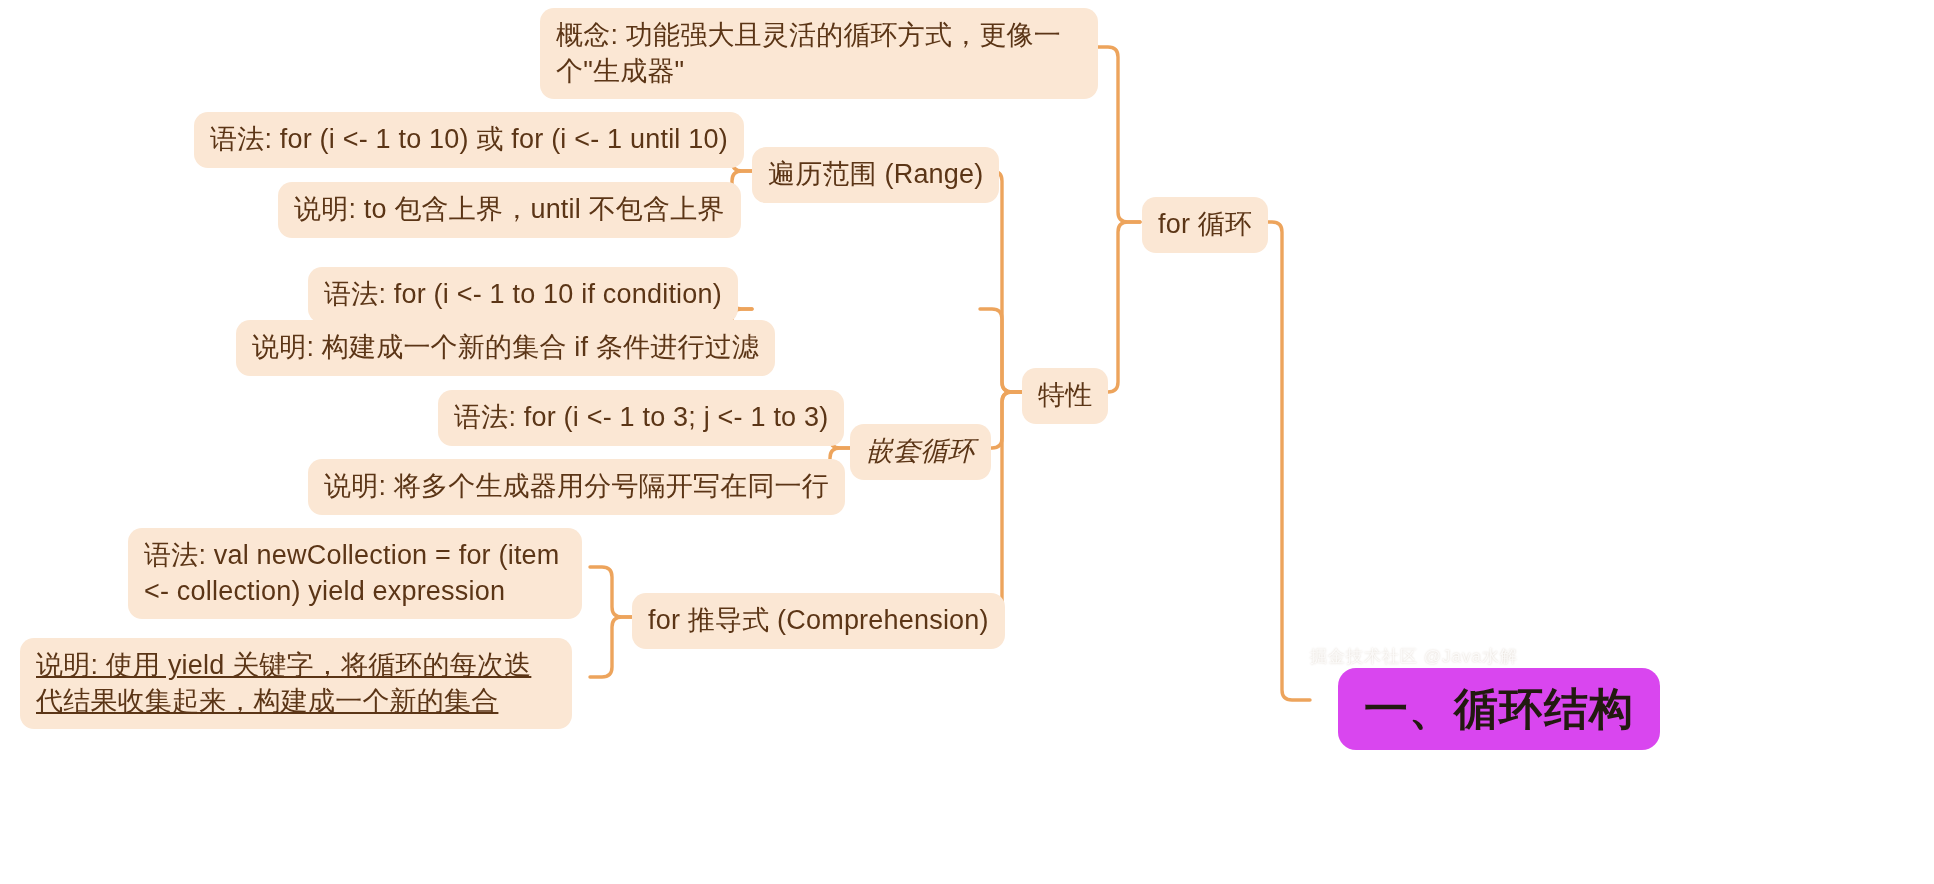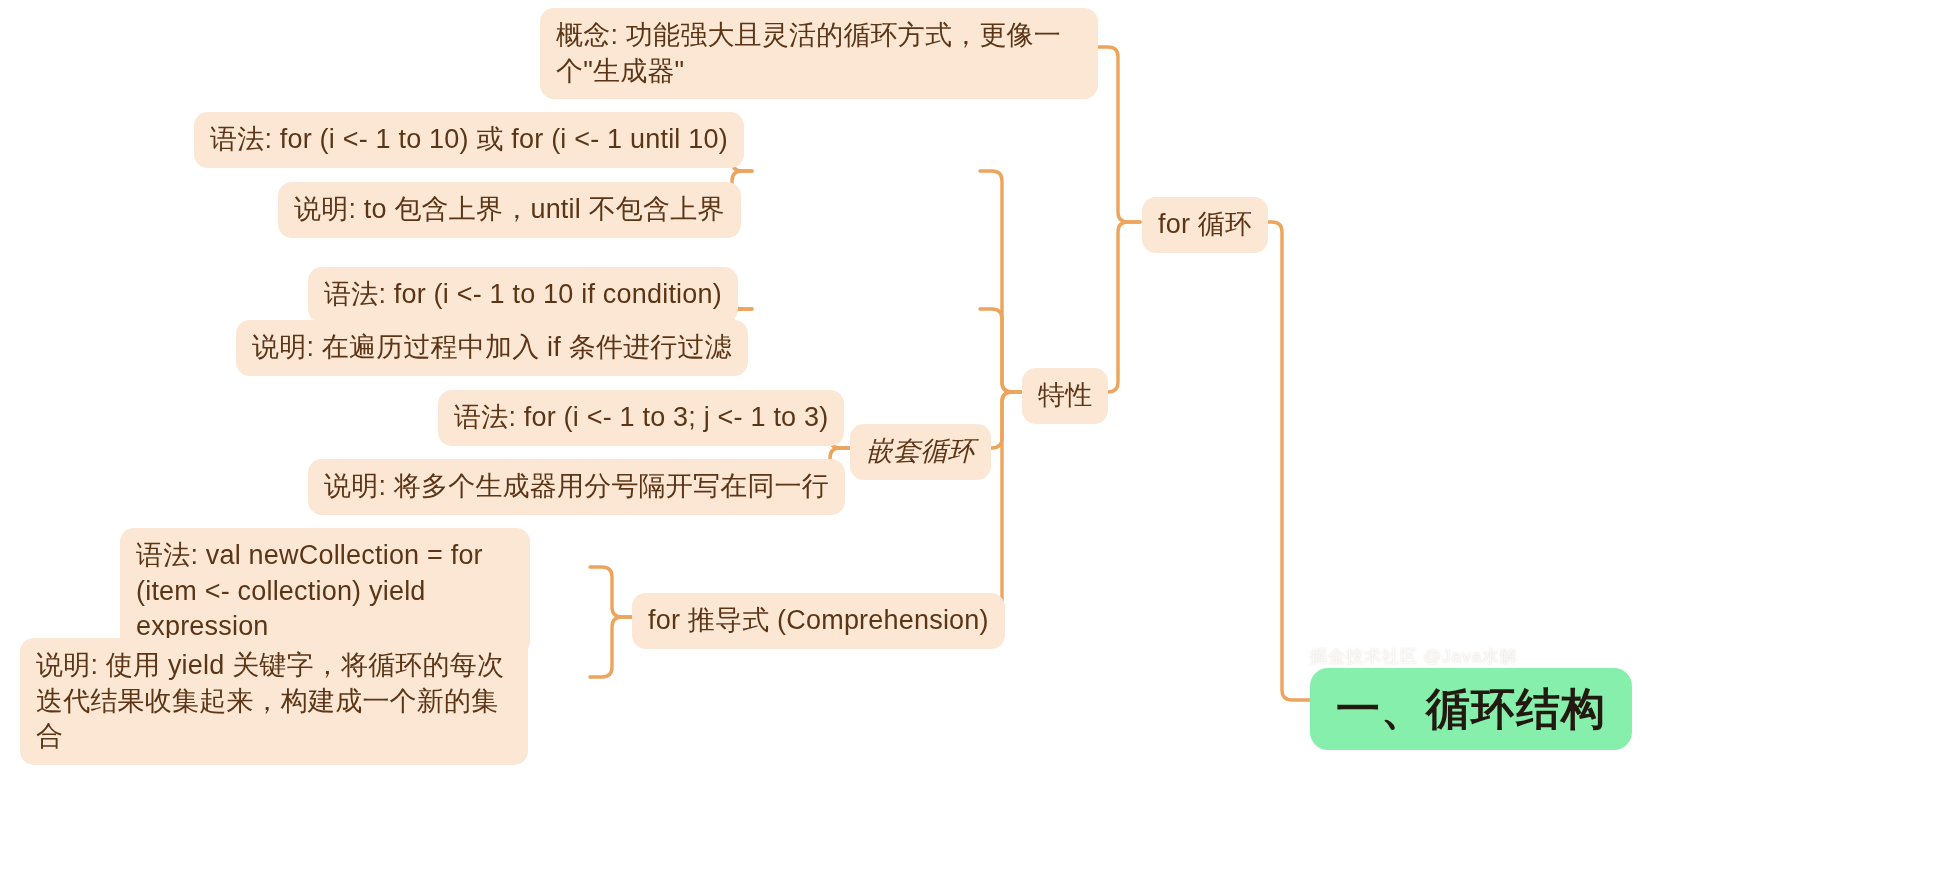--- a/index.html
+++ b/index.html
@@ -20,27 +20,28 @@
     border-radius:14px;
     padding:10px 16px;
     font-size:27px;
     line-height:1.32;
     letter-spacing:.2px;
     white-space:pre-line;
     display:flex;
     align-items:center;
   }
   .node.root{
-    background:#86efac;
+    background:#d946ef;
     color:#221a10;
     font-size:44px;
     font-weight:700;
     border-radius:18px;
     padding:12px 26px;
     letter-spacing:1px;
+    margin-left:28px;
   }
   .watermark{
     position:absolute;
     color:rgba(255,255,255,0.82);
     font-size:17px;
     letter-spacing:1px;
     white-space:nowrap;
     text-shadow:0 0 2px rgba(120,80,40,.25);
     pointer-events:none;
   }
@@ -91,20 +92,23 @@
   </div>
 
   <div class="node" style="left:540px;top:8px;width:558px;">
     <span>概念: 功能强大且灵活的循环方式，更像一个"生成器"</span>
   </div>
 
   <div class="node" style="left:1022px;top:368px;">
     <span>特性</span>
   </div>
 
+  <div class="node" style="left:752px;top:147px;">
+    <span>遍历范围 (Range)</span>
+  </div>
 
 
   <div class="node" style="left:850px;top:424px;font-style:italic;">
     <span>嵌套循环</span>
   </div>
 
   <div class="node" style="left:632px;top:593px;">
     <span>for 推导式 (Comprehension)</span>
   </div>
 
@@ -112,30 +116,30 @@
     <span>语法: for (i &lt;- 1 to 10)  或  for (i &lt;- 1 until 10)</span>
   </div>
   <div class="node" style="left:278px;top:182px;">
     <span>说明: to 包含上界，until 不包含上界</span>
   </div>
 
   <div class="node" style="left:308px;top:267px;">
     <span>语法: for (i &lt;- 1 to 10 if condition)</span>
   </div>
   <div class="node" style="left:236px;top:320px;">
-    <span>说明: 在遍历过程中加入 if 条件进行过滤</span>
+    <span>说明: 构建成一个新的集合 if 条件进行过滤</span>
   </div>
 
   <div class="node" style="left:438px;top:390px;justify-content:flex-end;">
     <span>语法: for (i &lt;- 1 to 3; j &lt;- 1 to 3)</span>
   </div>
   <div class="node" style="left:308px;top:459px;">
     <span>说明: 将多个生成器用分号隔开写在同一行</span>
   </div>
 
-  <div class="node" style="left:120px;top:528px;width:410px;">
+  <div class="node" style="left:128px;top:528px;width:454px;">
     <span>语法: val newCollection = for (item &lt;- collection) yield expression</span>
   </div>
-  <div class="node" style="left:20px;top:638px;width:508px;">
+  <div class="node" style="left:20px;top:638px;width:552px;text-decoration:underline;">
     <span>说明: 使用 yield 关键字，将循环的每次迭代结果收集起来，构建成一个新的集合</span>
   </div>
 
 </div>
 
 </body></html>

